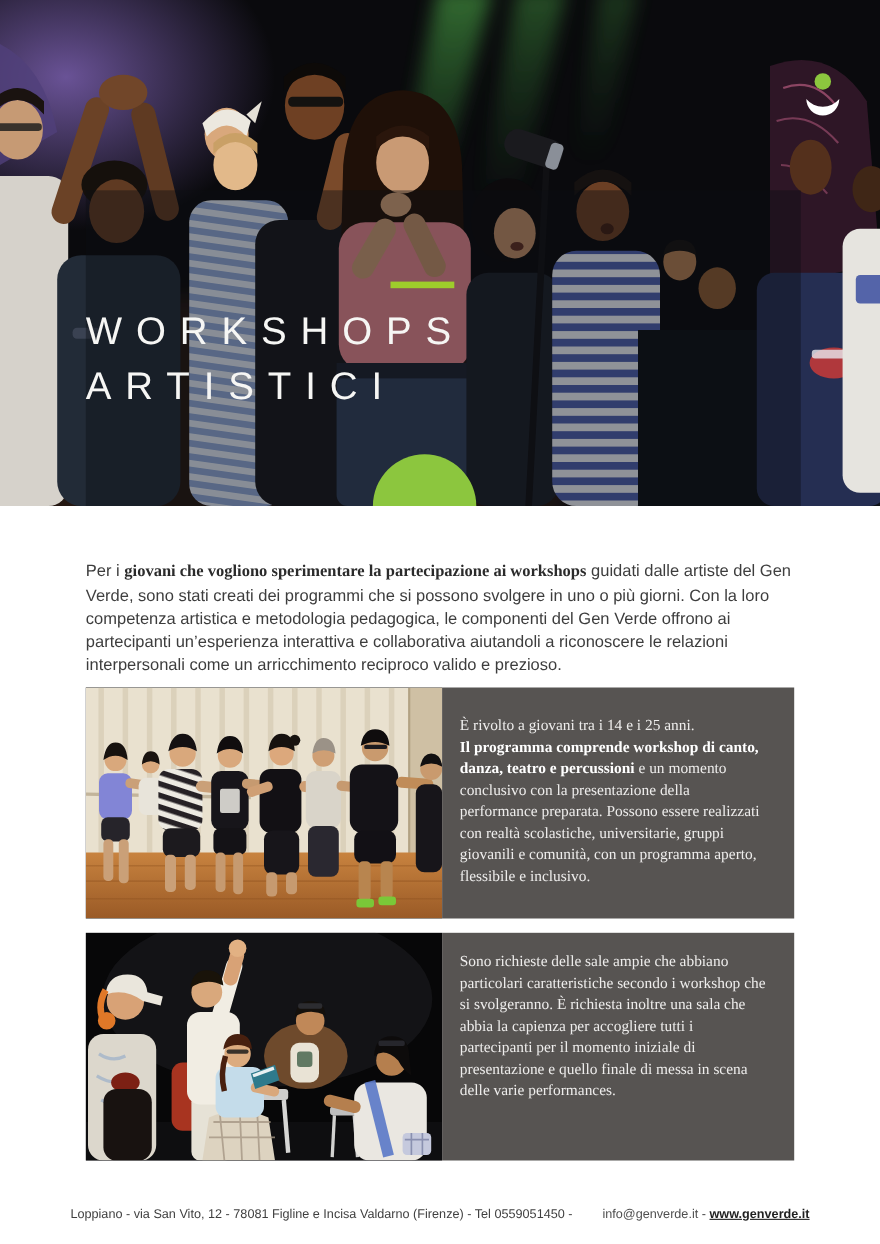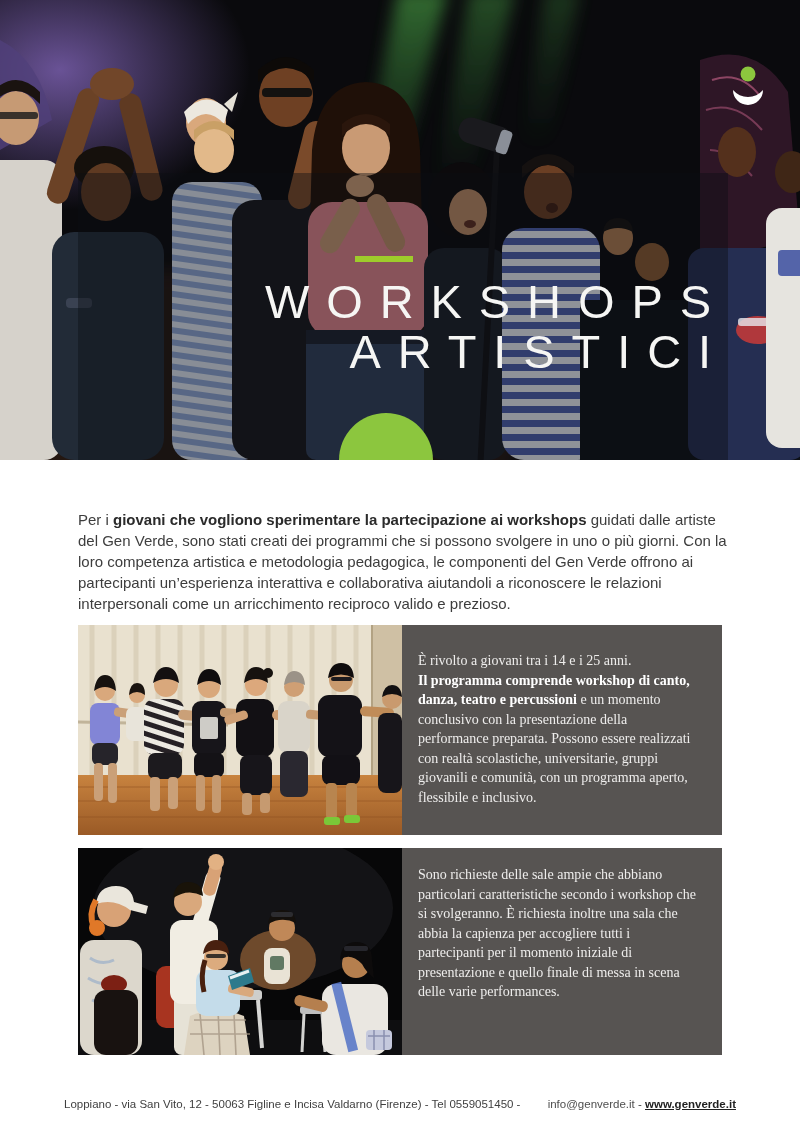--- a/index.html
+++ b/index.html
@@ -4,29 +4,29 @@
 <style>
   html,body{margin:0;padding:0;background:#ffffff;}
   body{font-family:"Liberation Sans", sans-serif;}
   .page{position:relative;width:800px;height:1131px;margin:0 auto;background:#fff;overflow:hidden;}
 
   
   .hero{position:absolute;left:0;top:0;width:800px;height:460px;background:#0a0a0d;overflow:hidden;}
   .hero-art{position:absolute;left:0;top:0;width:100%;height:100%;display:block;}
   .hero-overlay{position:absolute;left:78px;top:173px;width:650px;height:287px;background:rgba(12,14,20,0.42);}
   .hero-dash{position:absolute;left:277px;top:83px;width:58px;height:6px;background:#9ECC2B;}
-  .hero-title{position:absolute;left:0;top:104px;width:100%;text-align:right;color:#f6f6f4;
-              font-size:47px;font-weight:300;letter-spacing:.36em;line-height:50px;white-space:nowrap;}
+  .hero-title{position:absolute;left:0;top:104px;width:100%;text-align:left;color:#f6f6f4;
+              font-size:35px;font-weight:300;letter-spacing:.36em;line-height:50px;white-space:nowrap;}
   .hero-circle{position:absolute;left:339px;bottom:0;width:94px;height:47px;background:#8CC63E;
                border-radius:94px 94px 0 0;}
   .logo{position:absolute;left:731px;top:66px;width:34px;height:42px;}
 
   
   .intro{position:absolute;left:78px;top:494px;width:650px;font-size:15px;line-height:21px;color:#3d3d3d;}
-  .intro b{color:#2b2b2b;}
+  .intro b{color:#2b2b2b;font-family:Liberation Serif, serif;}
   .link-genverde{color:#404040;cursor:pointer;}
 
   
   .row{position:absolute;left:78px;width:644px;display:flex;font-family:Liberation Serif, serif;}
   .row1{top:625px;height:210px;}
   .row2{top:848px;height:207px;}
   .row-photo{width:324px;height:100%;position:relative;overflow:hidden;background:#1a1a1a;flex:none;}
   .row-photo svg{width:100%;height:100%;display:block;}
   .row-text{width:320px;height:100%;background:#575452;color:#eeedec;font-size:14px;line-height:19.5px;
             padding:26px 24px 0 16px;box-sizing:border-box;overflow:hidden;flex:none;}
@@ -331,15 +331,15 @@
         <circle cx="278" cy="116" r="14" fill="#b57f4e"></circle>
         <path d="M262,112 Q263,94 278,94 Q294,94 294,112 L296,130 Q288,124 284,116 Q272,104 262,112 Z" fill="#0d0b0b"></path>
         <rect x="266" y="98" width="24" height="5" rx="2" fill="#26262c"></rect>
       </svg>
     </div>
     <div class="row-text">
       <p>Sono richieste delle sale ampie che abbiano particolari caratteristiche secondo i workshop che si svolgeranno. È richiesta inoltre una sala che abbia la capienza per accogliere tutti i partecipanti per il momento iniziale di presentazione e quello finale di messa in scena delle varie performances.</p>
     </div>
   </div>
 
-  <div class="footer"><span>Loppiano - via San Vito, 12 - 50063 Figline e Incisa Valdarno (Firenze) - Tel 0559051450 - </span><span class="email">info@genverde.it</span><span> - </span><span class="site">www.genverde.it</span></div>
+  <div class="footer"><span>Loppiano - via San Vito, 12 - 78081 Figline e Incisa Valdarno (Firenze) - Tel 0559051450 - </span><span class="email">info@genverde.it</span><span> - </span><span class="site">www.genverde.it</span></div>
 
 </div>
 
 </body></html>

